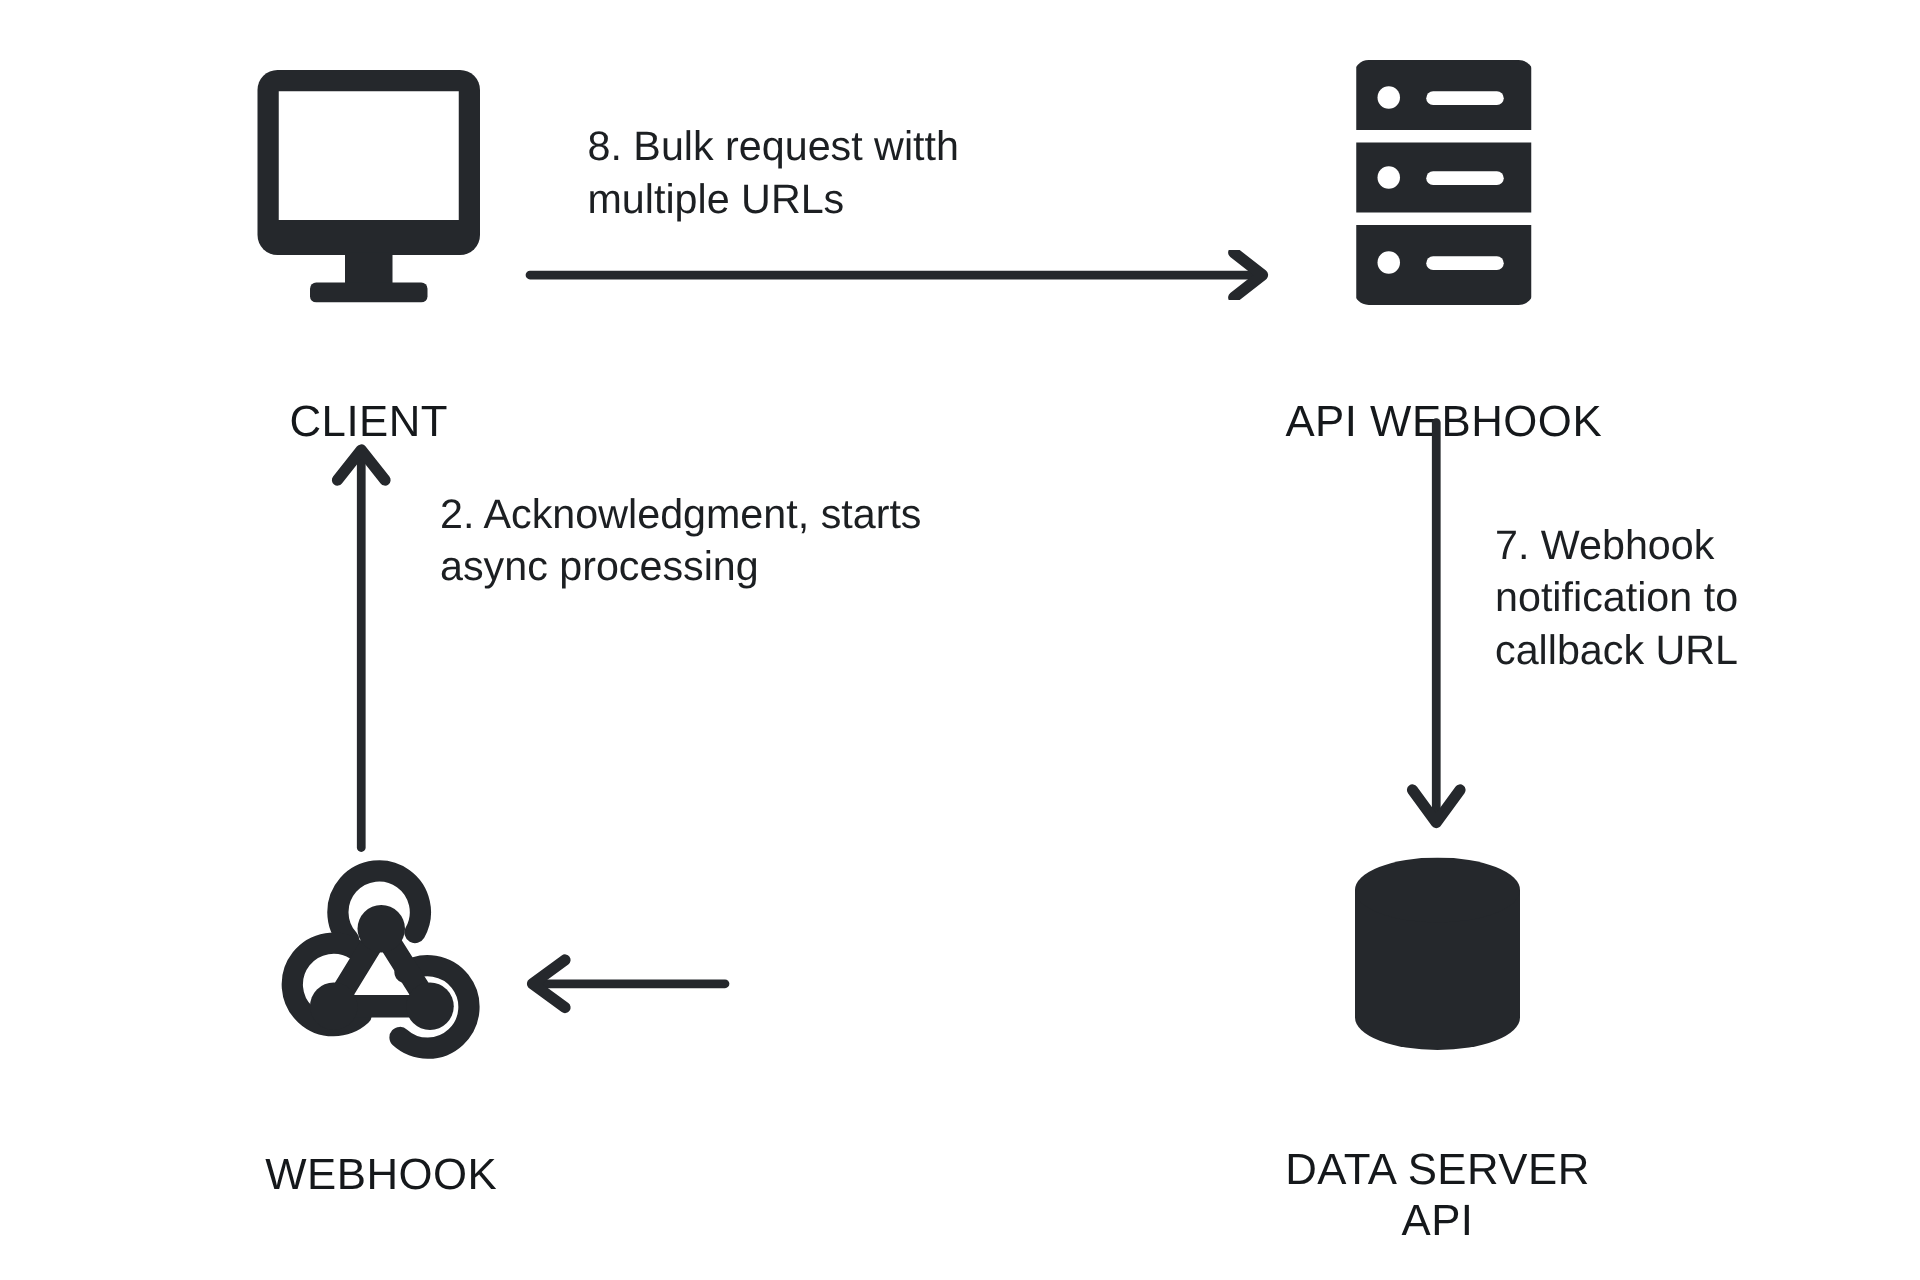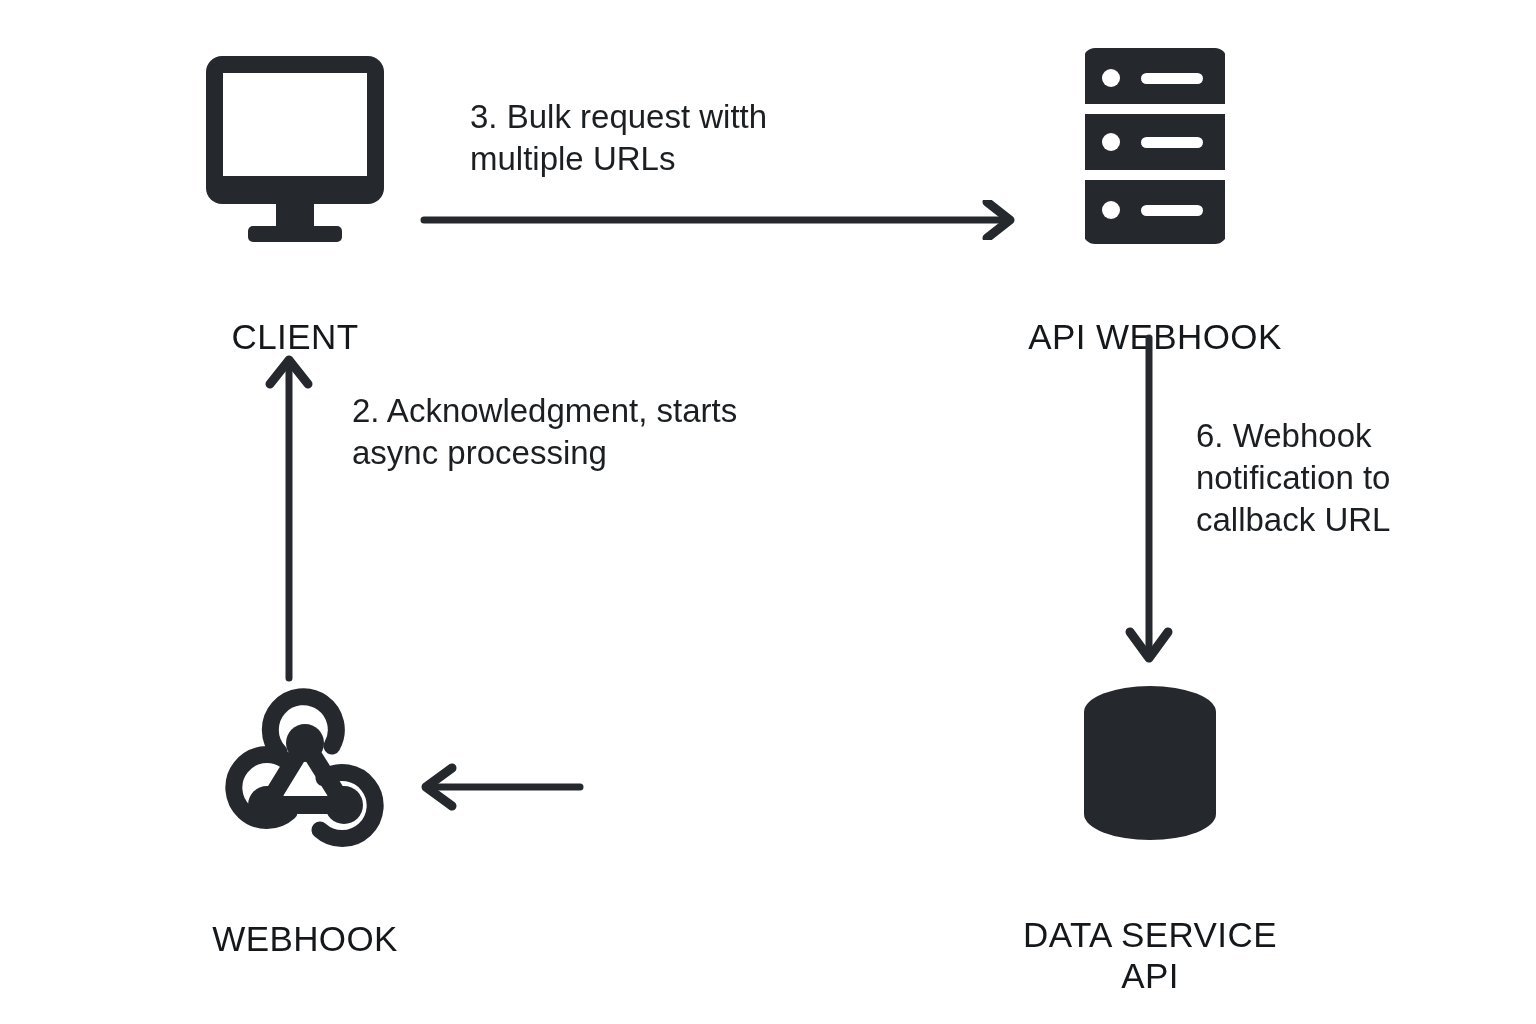--- a/index.html
+++ b/index.html
@@ -145,21 +145,21 @@
       <svg width="140" height="154" viewBox="0 0 140 154" aria-hidden="true">
 
         <path d="M4 26 V128 A66 26 0 0 0 136 128 V26 Z" fill="#25282c"></path>
 
         <ellipse cx="70" cy="26" rx="66" ry="26" fill="#25282c"></ellipse>
 
         <path d="M4 58 A66 26 0 0 0 136 58 A66 26 0 0 1 4 58 Z" fill="#ffffff"></path>
         <path d="M4 96 A66 26 0 0 0 136 96 A66 26 0 0 1 4 96 Z" fill="#ffffff"></path>
       </svg>
     </span>
-    <div class="node-label">DATA SERVICE
+    <div class="node-label">DATA SERVER
 API</div>
   </div>
 
   <div class="arrow" id="arrow-1">
     <svg width="600" height="40" viewBox="0 0 600 40" aria-hidden="true">
       <line x1="4" y1="20" x2="588" y2="20" stroke="#25282c" stroke-width="7" stroke-linecap="round"></line>
       <polyline points="567,2 590,20 567,38" fill="none" stroke="#25282c" stroke-width="9" stroke-linecap="round" stroke-linejoin="round"></polyline>
     </svg>
   </div>
 
@@ -177,21 +177,21 @@
     </svg>
   </div>
 
   <div class="arrow" id="arrow-4">
     <svg width="170" height="54" viewBox="0 0 170 54" aria-hidden="true">
       <line x1="162" y1="27" x2="12" y2="27" stroke="#25282c" stroke-width="7" stroke-linecap="round"></line>
       <polyline points="34,8 8,27 34,46" fill="none" stroke="#25282c" stroke-width="9" stroke-linecap="round" stroke-linejoin="round"></polyline>
     </svg>
   </div>
 
-  <div class="step-label" id="label-step-1">3.  Bulk request  witth
+  <div class="step-label" id="label-step-1">8.  Bulk request  witth
 multiple URLs</div>
   <div class="step-label" id="label-step-2">2. Acknowledgment, starts
 async processing</div>
-  <div class="step-label" id="label-step-3">6. Webhook
+  <div class="step-label" id="label-step-3">7. Webhook
 notification to
 callback URL</div>
 
 </div>
 
 </body></html>

